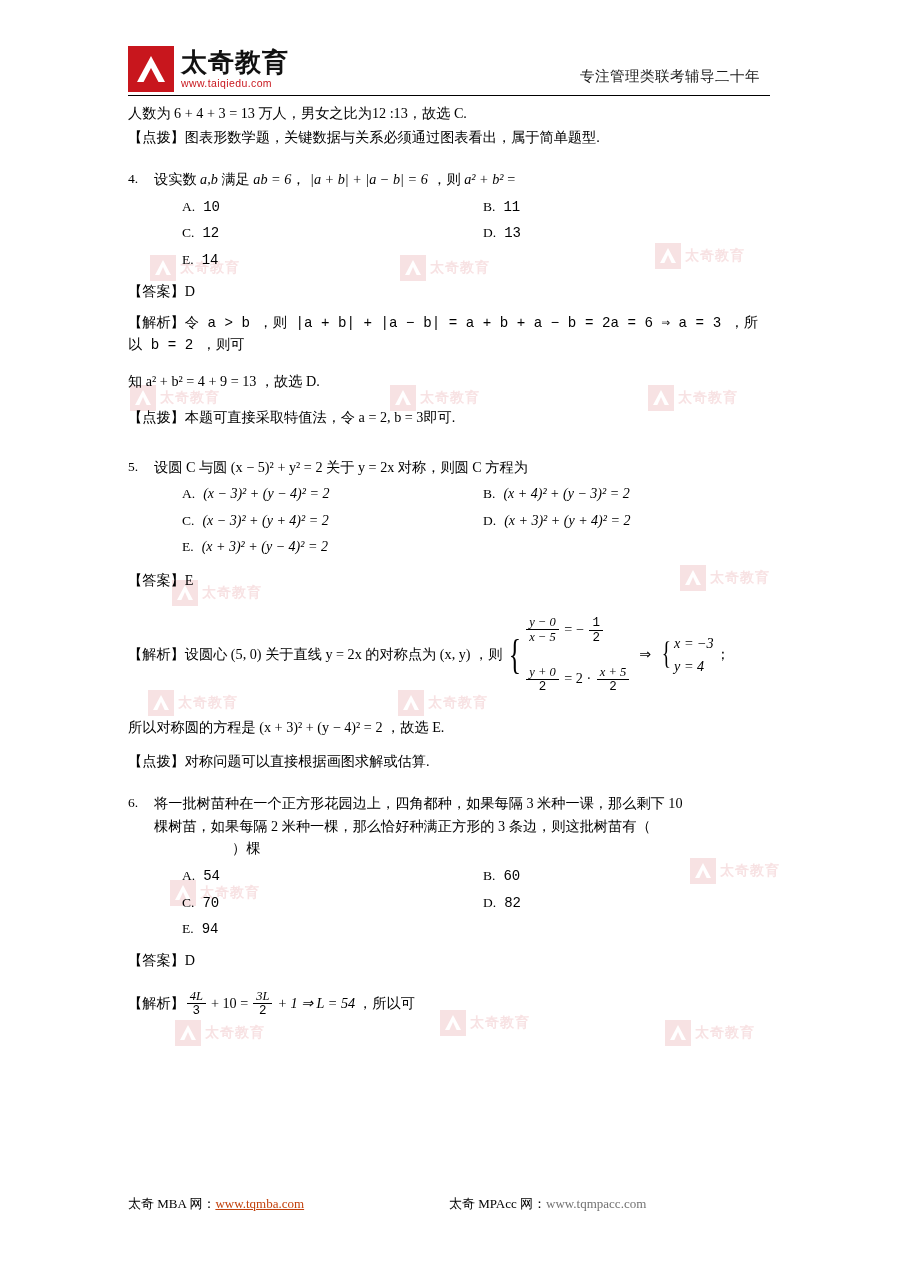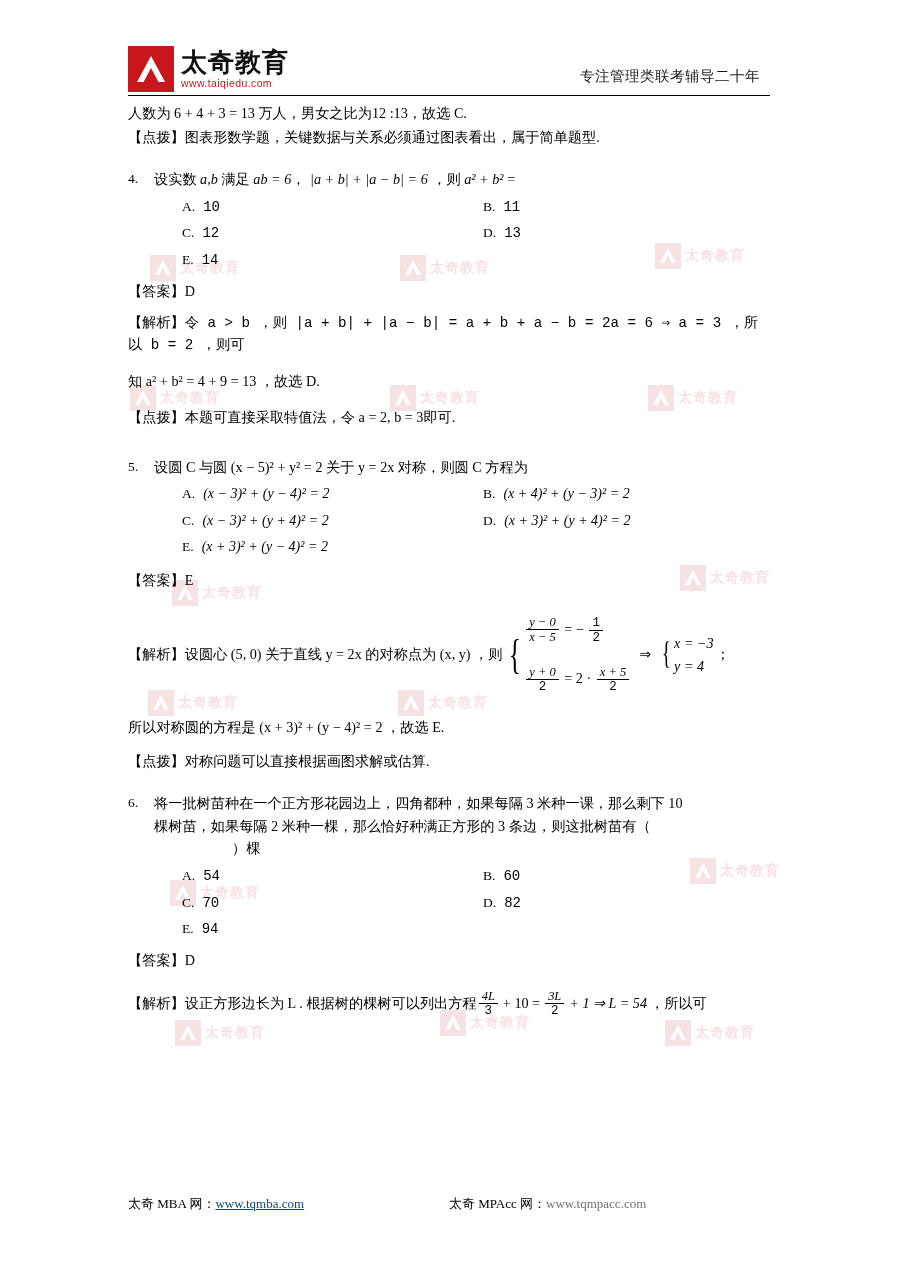--- a/index.html
+++ b/index.html
@@ -186,21 +186,21 @@
     left: 128px;
     bottom: 56px;
     width: 642px;
     display: flex;
     font-size: 13px;
     z-index: 5;
   }
   .foot-left { width: 50%; }
   .foot-right { width: 50%; }
   .flink {
-    color: #0c4a6e;
+    color: #c2410c;
     text-decoration: underline;
     font-family: "Liberation Serif", serif;
   }
   .flink.plain { color: #737373; text-decoration: none; }
 
   
   .wm-layer {
     position: absolute;
     left: 0; top: 0; right: 0; bottom: 0;
     pointer-events: none;
@@ -557,21 +557,20 @@
         </span>
       </div>
     </div>
 
     <div class="line" style="margin-top:6px;">
       <span class="tag">【答案】</span><span>D</span>
     </div>
 
     <div class="eqbox" style="margin-top:8px; min-height:40px;">
       <span class="tag">【解析】</span>
-        <span>设正方形边长为 L . 根据树的棵树可以列出方程</span>
       <span class="frac">
         <span class="top ital">4L</span>
         <span class="bot num">3</span>
       </span>
       <span style="margin:0 3px;">+ 10 =</span>
       <span class="frac">
         <span class="top ital">3L</span>
         <span class="bot num">2</span>
       </span>
       <span style="margin:0 3px;" class="ital">+ 1 ⇒ L = 54</span>

